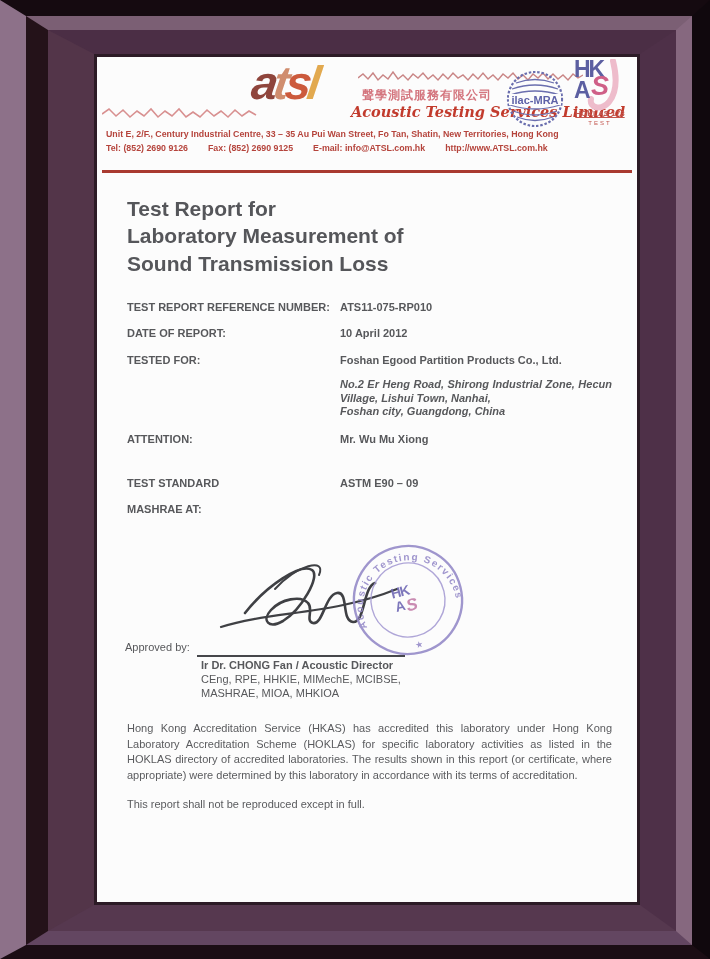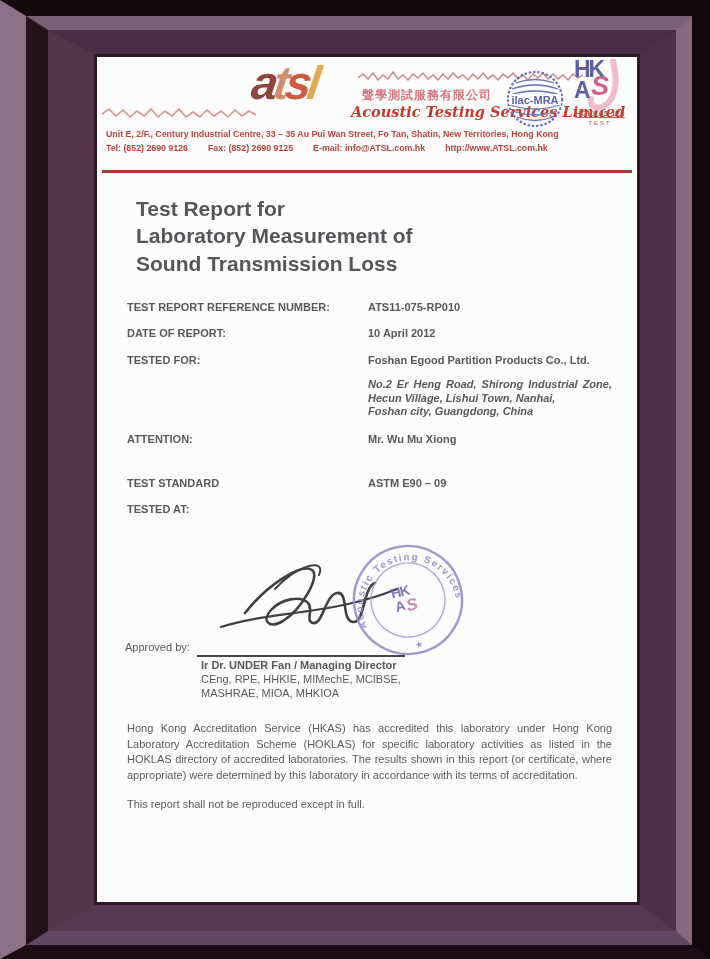--- a/index.html
+++ b/index.html
@@ -38,24 +38,24 @@
   .hkas .ha{position:absolute;left:2px;top:20px;font-size:23px;font-weight:bold;color:#5c5fa1;line-height:1;}
   .hkas .hs{position:absolute;left:19px;top:14px;font-size:27px;font-weight:bold;font-style:italic;
             color:#cf5f87;line-height:1;}
   .hkas .ribbon{position:absolute;left:0;top:0;}
   .hoklas{position:absolute;left:0;top:50px;width:56px;text-align:center;font-size:8px;
           font-weight:bold;color:#c2554d;text-decoration:underline;white-space:nowrap;}
   .hoklas-test{position:absolute;left:0;top:61px;width:56px;text-align:center;font-size:6px;
           color:#c2554d;letter-spacing:2px;}
 
   
-  .title{margin:22px 25px 24px 39px;font-size:21px;font-weight:bold;line-height:1.3;color:#55565a;}
-  .row{display:flex;padding:0 25px 0 30px;margin-bottom:13px;font-size:11px;font-weight:bold;gap:16px;}
+  .title{margin:22px 25px 24px 30px;font-size:21px;font-weight:bold;line-height:1.3;color:#55565a;}
+  .row{display:flex;padding:0 25px 0 30px;margin-bottom:13px;font-size:11px;font-weight:bold;}
   .row .lbl{width:213px;flex:none;}
-  .row .val{flex:1;line-height:1.22;margin-left:12px;}
+  .row .val{flex:1;line-height:1.22;}
   .ml{white-space:pre-line;font-style:italic;}
   .just{text-align:justify;}
   .gap-lg{margin-top:30px;}
   .row-addr{margin-top:-2px;margin-bottom:15px;}
 
   
   .sig{position:relative;height:158px;margin-top:44px;}
   .sig-svg{position:absolute;left:118px;top:-4px;}
   .stamp{position:absolute;left:248px;top:-22px;transform:rotate(-14deg);opacity:0.9;}
   .approved{position:absolute;left:28px;top:82px;font-size:11px;}
@@ -151,21 +151,21 @@
       </div>
       <div class="row">
         <div class="lbl">ATTENTION:</div>
         <div class="val">Mr. Wu Mu Xiong</div>
       </div>
       <div class="row gap-lg">
         <div class="lbl">TEST STANDARD</div>
         <div class="val">ASTM E90 – 09</div>
       </div>
       <div class="row">
-        <div class="lbl">TESTED AT:</div>
+        <div class="lbl">MASHRAE AT:</div>
       </div>
 
       <div class="sig">
         <svg class="sig-svg" width="195" height="105" viewBox="0 0 195 105">
           <g fill="none" stroke="#3f4044" stroke-linecap="round">
             <path stroke-width="2.2" d="M6,72 C55,56 118,60 182,34"></path>
             <path stroke-width="2.6" d="M30,58 C52,30 86,8 97,15 C106,21 86,55 68,66 C54,74 46,66 56,55 C66,44 86,40 93,48 C99,54 90,66 98,68 C108,70 110,40 122,38 C134,36 126,66 138,67 C150,68 148,32 160,28"></path>
             <path stroke-width="2" d="M60,34 C82,10 112,2 104,20"></path>
           </g>
         </svg>
@@ -181,21 +181,21 @@
           </text>
           <text x="63" y="112" text-anchor="middle" font-size="9" fill="#968bc9">★</text>
           <text x="48" y="58" font-size="14" font-weight="bold" fill="#7069b5" letter-spacing="-1">HK</text>
           <text x="49" y="72" font-size="14" font-weight="bold" fill="#7069b5">A</text>
           <text x="60" y="74" font-size="17" font-weight="bold" font-style="italic" fill="#c480ab">S</text>
         </svg>
 
         <div class="approved">Approved by:</div>
         <div class="sig-line"></div>
         <div class="sig-name">
-          <div style="font-weight:bold">Ir Dr. UNDER Fan / Managing Director</div>
+          <div style="font-weight:bold">Ir Dr. CHONG Fan / Acoustic Director</div>
           <div>CEng, RPE, HHKIE, MIMechE, MCIBSE,</div>
           <div>MASHRAE, MIOA, MHKIOA</div>
         </div>
       </div>
 
       <div class="foot-para">Hong Kong Accreditation Service (HKAS) has accredited this laboratory under Hong Kong Laboratory Accreditation Scheme (HOKLAS) for specific laboratory activities as listed in the HOKLAS directory of accredited laboratories. The results shown in this report (or certificate, where appropriate) were determined by this laboratory in accordance with its terms of accreditation.</div>
       <div class="foot-note">This report shall not be reproduced except in full.</div>
 
      </div>
     </div>

